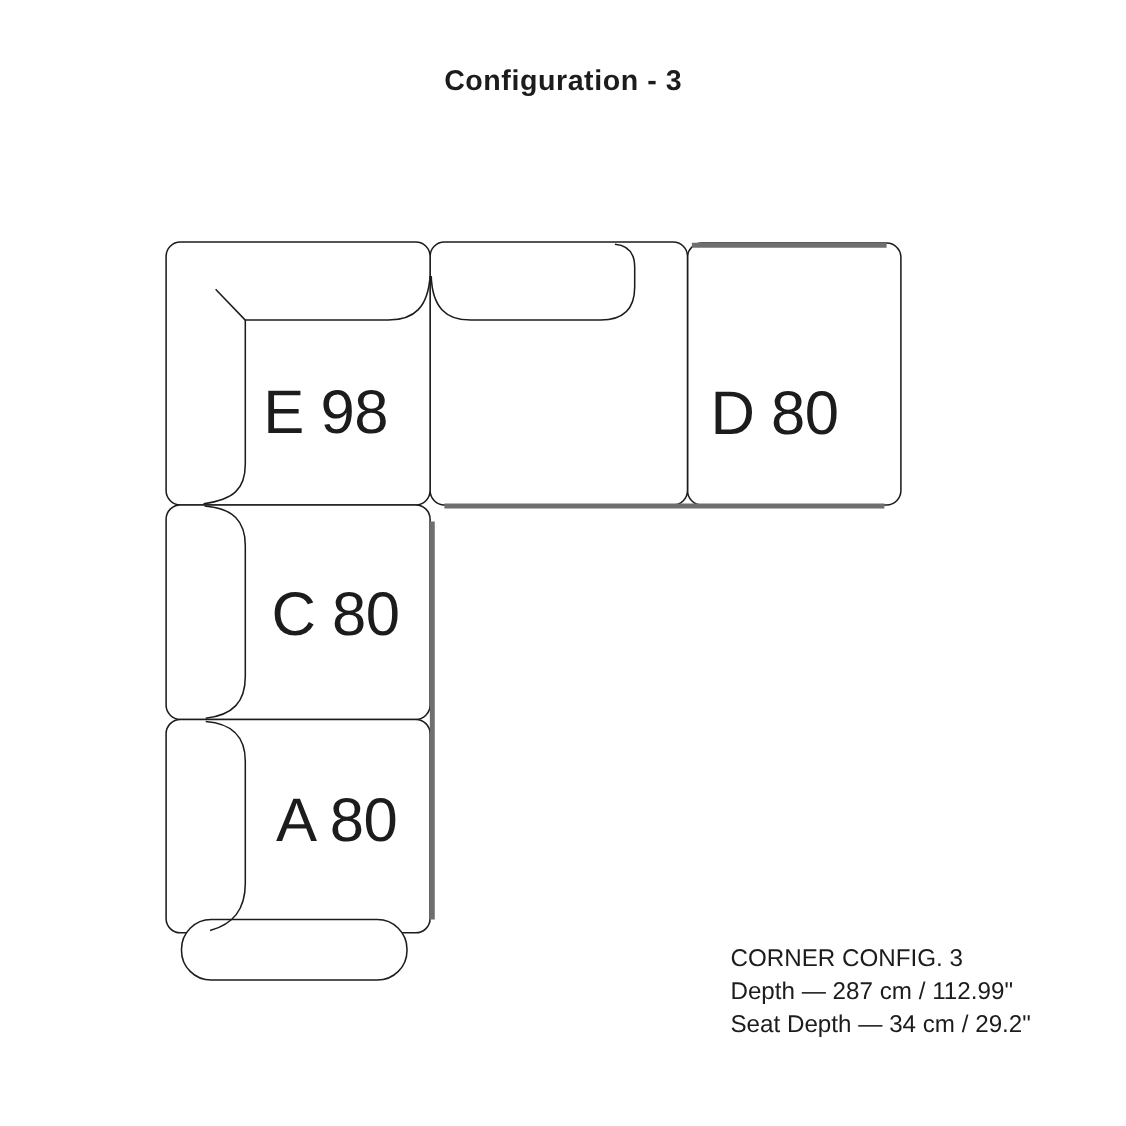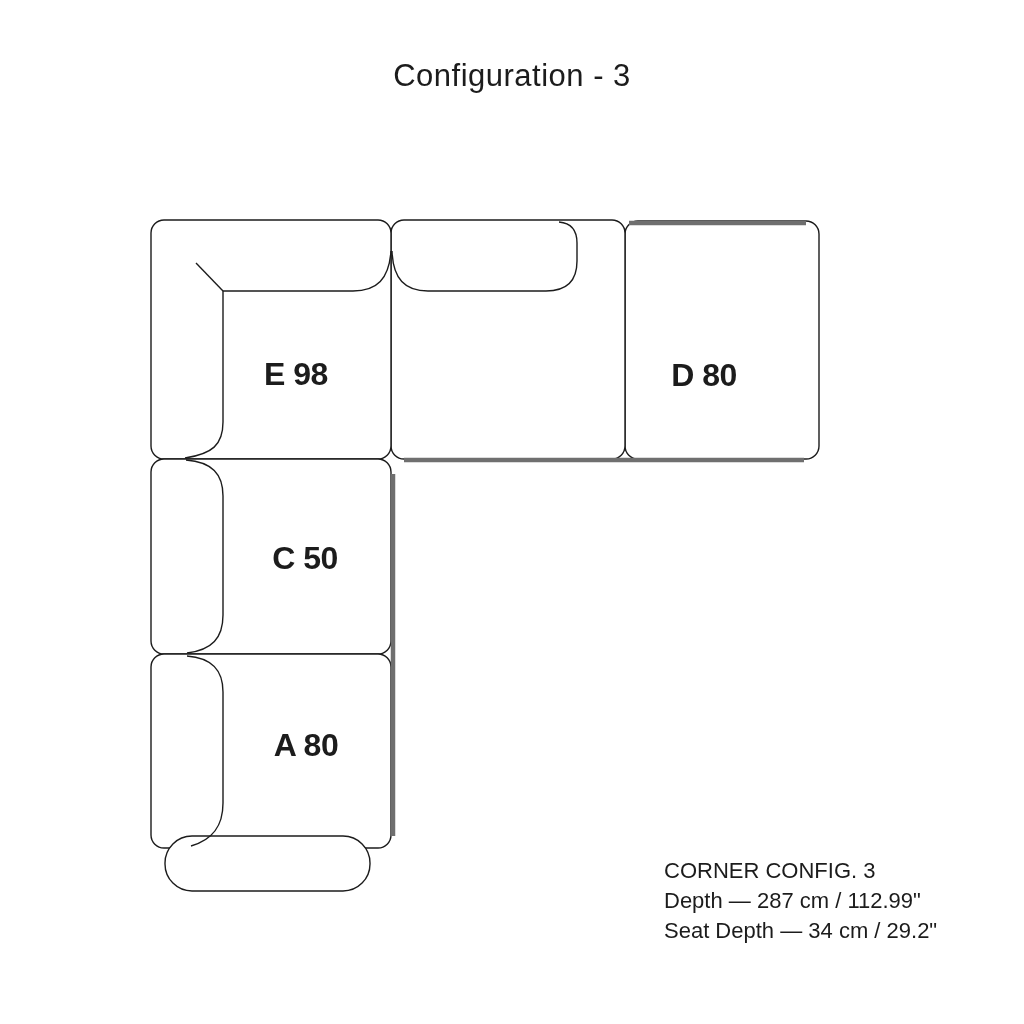--- a/index.html
+++ b/index.html
@@ -14,22 +14,22 @@
     width:1024px;height:1024px;
     background:var(--color-background);
     font-family:"Liberation Sans", sans-serif;
     color:var(--color-ink);
     overflow:hidden;
   }
   .title{
     position:absolute;
     top:58px;left:0;width:1024px;
     text-align:center;
-    font-size:31px;
-    font-weight:400;
+    font-size:26px;
+    font-weight:700;
     letter-spacing:0.5px;
     color:var(--color-ink);
   }
   .diagram-svg{
     position:absolute;
     top:0;left:0;
   }
   .outline{
     fill:var(--color-background);
     stroke:var(--color-ink);
@@ -42,25 +42,24 @@
   }
   .edge{
     fill:none;
     stroke:var(--color-edge);
     stroke-width:4.5;
     stroke-linecap:butt;
   }
   .module-label{
     position:absolute;
     transform:translate(-50%,-50%);
-    font-size:32px;
+    font-size:56px;
     letter-spacing:-0.5px;
     white-space:nowrap;
     color:var(--color-ink);
-    font-weight:bold;
   }
   .label-e98{left:296px;top:374px;}
   .label-g98{left:513px;top:375px;}
   .label-d80{left:704px;top:375px;}
   .label-c80{left:305px;top:558px;}
   .label-a80{left:306px;top:745px;text-align:center;}
   .specs{
     position:absolute;
     left:664px;top:856px;
     font-size:22px;
@@ -96,21 +95,21 @@
     <path class="inner" d="M 186,460 C 212,462 223,474 223,496 L 223,615 C 223,638 212,650 187,653"></path>
     <path class="inner" d="M 187,656 C 212,658 223,670 223,692 L 223,803 C 223,827 212,840 191,846"></path>
 
     <path class="edge" d="M 629,223 L 806,223"></path>
     <path class="edge" d="M 404,460 L 804,460"></path>
     <path class="edge" d="M 393,474 L 393,836"></path>
   </svg>
 
   <div class="module-label label-e98">E 98</div>
   <div class="module-label label-d80">D 80</div>
-  <div class="module-label label-c80">C 50</div>
+  <div class="module-label label-c80">C 80</div>
   <div class="module-label label-a80">A 80</div>
 
   <div class="specs">
     <div class="heading">CORNER CONFIG. 3</div>
     <div>Depth — 287 cm / 112.99"</div>
     <div>Seat Depth — 34 cm / 29.2"</div>
   </div>
 
 </div>
 

